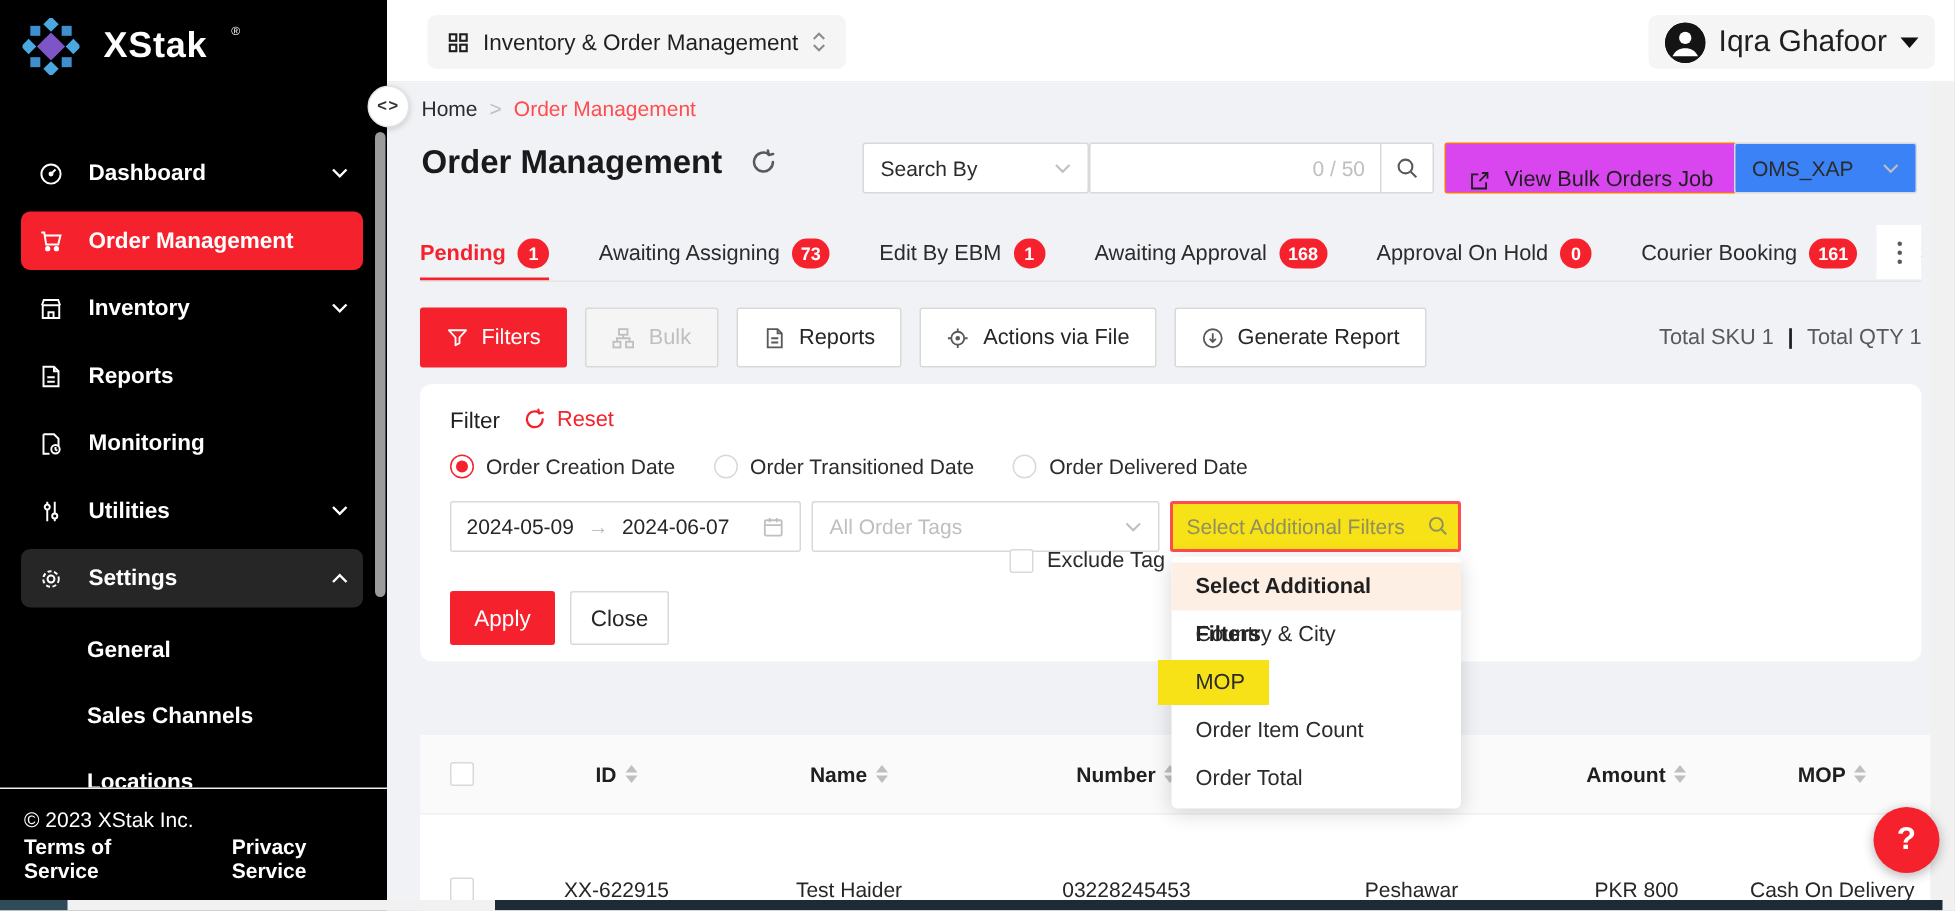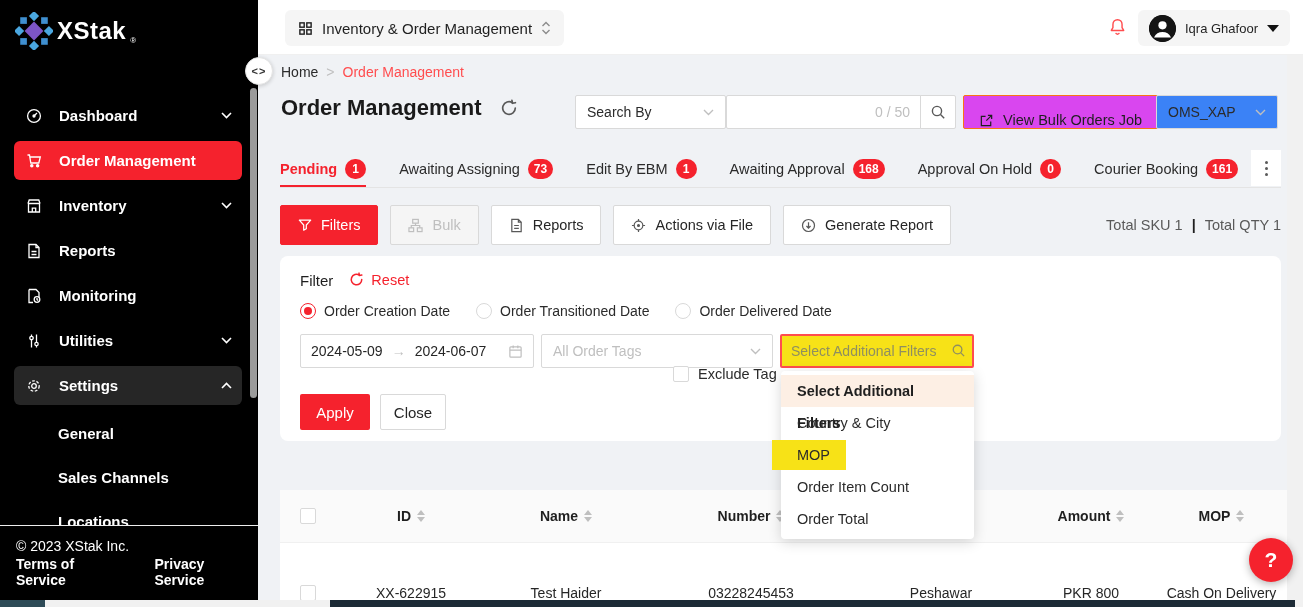--- a/index.html
+++ b/index.html
@@ -1,42 +1,42 @@
 <!DOCTYPE html>
 <html><head>
 <meta charset="utf-8">
 <style>
   *{box-sizing:border-box;margin:0;padding:0}
   body{margin:0;background:#dcdcdc;font-family:"Liberation Sans","DejaVu Sans",sans-serif}
   .page{position:relative;width:1303px;height:607px;overflow:hidden;background:#f0f2f5;font-size:14px;color:#262626}
 
   
   .sidebar{position:absolute;left:0;top:0;width:258px;height:607px;background:#000;z-index:20}
-  .logo{display:flex;align-items:flex-end;gap:4px;padding:12px 0 0 15px}
+  .logo{display:flex;align-items:flex-start;gap:16px;padding:12px 0 0 15px}
   .logo-text{color:#fff;font-size:24px;font-weight:700;letter-spacing:.5px;line-height:38px}
   .logo-reg{color:#fff;font-size:8px;line-height:18px}
   .nav{position:absolute;top:96px;left:0;right:0}
   .nav-item{display:flex;align-items:center;gap:17px;height:39px;margin:0 16px 6px 14px;padding:0 10px 0 12px;color:#fff;font-weight:600;font-size:15px;border-radius:6px}
   .nav-item .chev{margin-left:auto}
   .nav-item.active{background:#f5222d}
   .nav-item.expanded{background:#262626}
   .subnav-item{height:44px;display:flex;align-items:center;padding-left:58px;color:#fff;font-weight:700;font-size:15px}
   .side-scroll{position:absolute;right:1px;top:88px;width:7px;height:310px;background:#9b9b9b;border-radius:4px}
   .side-footer{position:absolute;left:0;right:0;bottom:7px;background:#000;border-top:1px solid #ededed;padding:12px 16px 12px;color:#fff}
   .side-footer .copy{font-size:14px;margin-bottom:2px}
   .side-footer .links{display:flex;gap:44px;font-size:14px;font-weight:600}
   .collapse-btn{position:absolute;left:245px;top:57px;width:28px;height:28px;border-radius:50%;background:#fff;border:1px solid #e4e4e4;box-shadow:0 1px 4px rgba(0,0,0,.18);z-index:40;display:flex;align-items:center;justify-content:center;font-size:11px;font-weight:700;color:#333;letter-spacing:1px;cursor:pointer}
 
   
   .topbar{position:absolute;left:258px;right:0;top:0;height:55px;background:#fff;border-bottom:1px solid #f0f0f0;z-index:5}
   .app-switcher{position:absolute;left:27px;top:10px;height:36px;background:#f5f5f5;border-radius:6px;display:flex;align-items:center;gap:9px;padding:0 13px;font-size:15px;color:#1f1f1f;cursor:pointer}
   .bell{position:absolute;right:176px;top:17px;cursor:pointer}
   .user-pill{position:absolute;right:13px;top:10px;height:36px;background:#f5f5f5;border-radius:6px;display:flex;align-items:center;gap:9px;padding:0 11px;cursor:pointer}
   .avatar{width:27px;height:27px;border-radius:50%;background:#111;overflow:hidden;flex:none}
-  .user-name{font-size:13px;color:#1f1f1f}
+  .user-name{font-size:20px;color:#1f1f1f}
   .caret{width:0;height:0;border-left:6px solid transparent;border-right:6px solid transparent;border-top:7px solid #111}
 
   
   .content{position:absolute;left:258px;top:55px;right:0;bottom:0}
   .breadcrumb{position:absolute;left:23px;top:9px;display:flex;gap:8px;font-size:14px}
   .crumb-home{color:#2b2b2b}.crumb-sep{color:#bfbfbf}.crumb-cur{color:#ff4d4f}
   .title-row{position:absolute;left:23px;top:40px;display:flex;align-items:center;gap:18px}
   .page-title{font-size:22px;font-weight:700;color:#1a1a1a}
   .icon-btn{display:flex;align-items:center;cursor:pointer;color:#595959}
 

